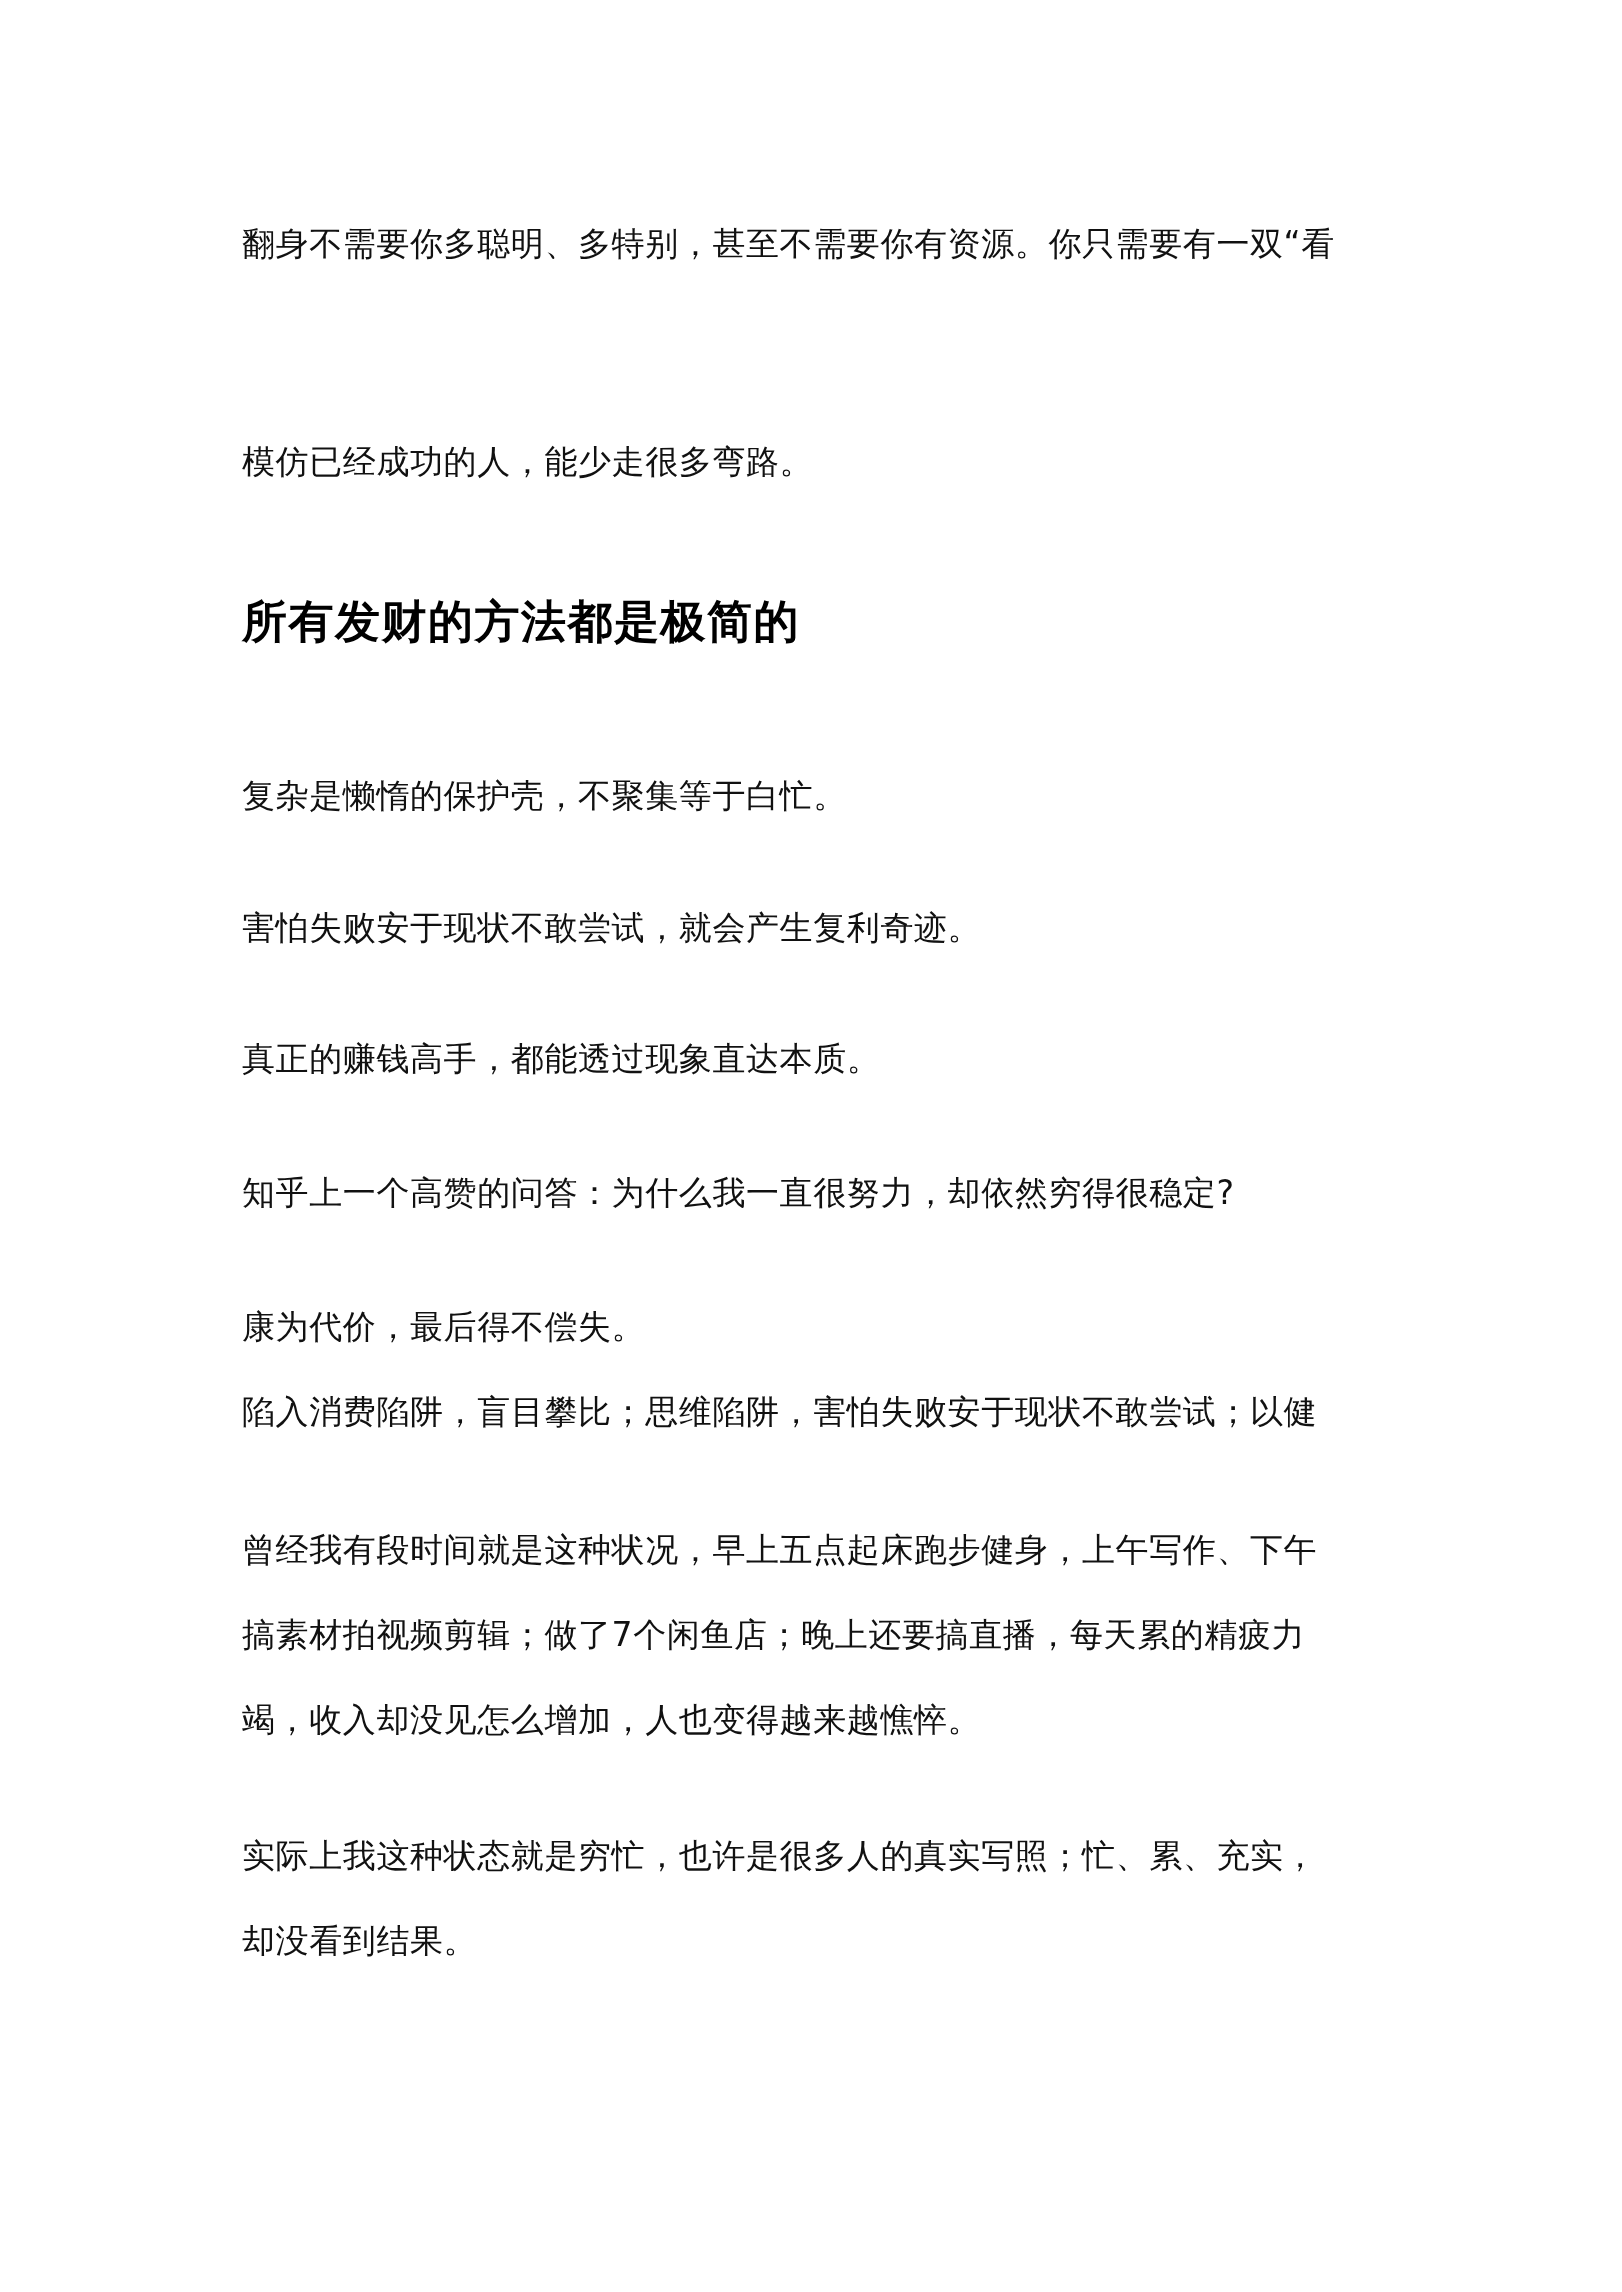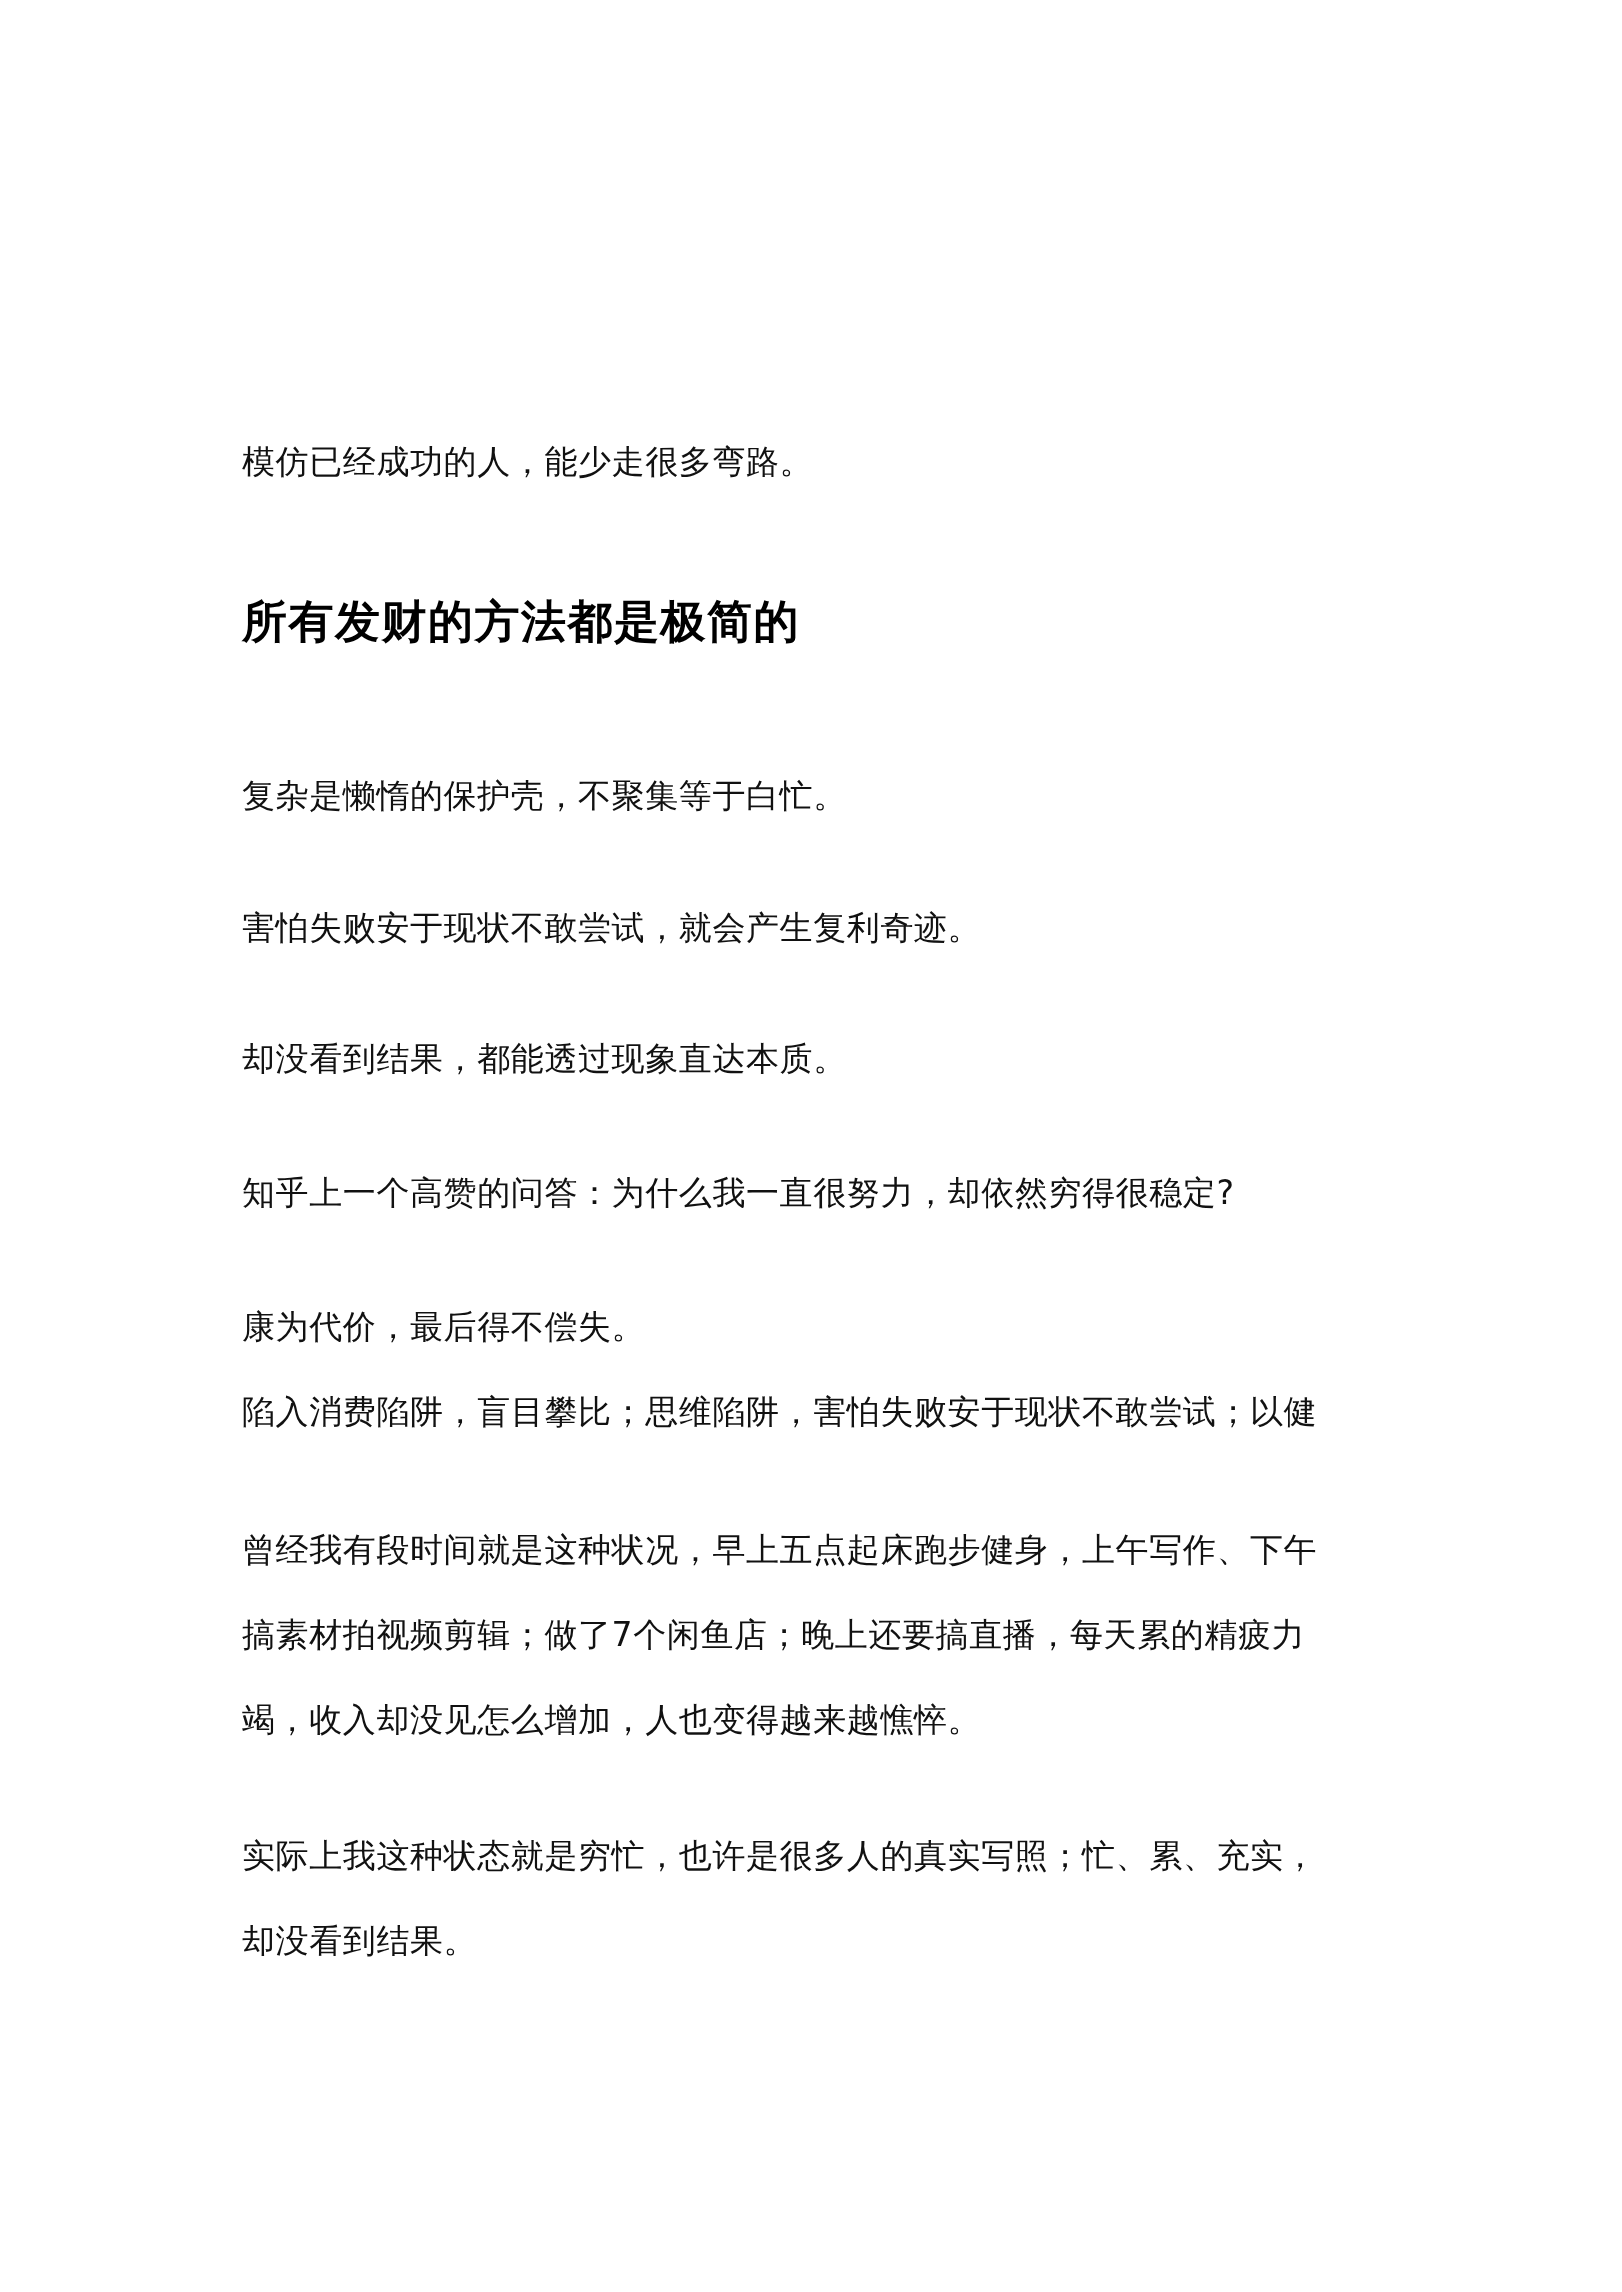--- a/index.html
+++ b/index.html
@@ -48,38 +48,39 @@
       color: #000000;
       white-space: nowrap;
     }
   </style>
 </head>
 <body>
 
 <div class="page">
 
   <p class="para" style="top:201px;">
+    <span class="line">翻身不需要你多聪明、多特别，甚至不需要你有资源。你只需要有一双“看</span>
   </p>
 
   <p class="para" style="top:419px;">
     <span class="line">模仿已经成功的人，能少走很多弯路。</span>
   </p>
 
   <h2 class="heading" style="top:568px;margin-top:24px;">所有发财的方法都是极简的</h2>
 
   <p class="para" style="top:753px;">
     <span class="line">复杂是懒惰的保护壳，不聚集等于白忙。</span>
   </p>
 
   <p class="para" style="top:885px;">
     <span class="line">害怕失败安于现状不敢尝试，就会产生复利奇迹。</span>
   </p>
 
   <p class="para" style="top:1016px;">
-    <span class="line">却没看到结果，都能透过现象直达本质。</span>
+    <span class="line">真正的赚钱高手，都能透过现象直达本质。</span>
   </p>
 
   <p class="para" style="top:1150px;">
     <span class="line">知乎上一个高赞的问答：为什么我一直很努力，却依然穷得很稳定?</span>
   </p>
 
   <p class="para" style="top:1284px;">
     <span class="line">康为代价，最后得不偿失。</span>
     <span class="line">陷入消费陷阱，盲目攀比；思维陷阱，害怕失败安于现状不敢尝试；以健</span>
   </p>

